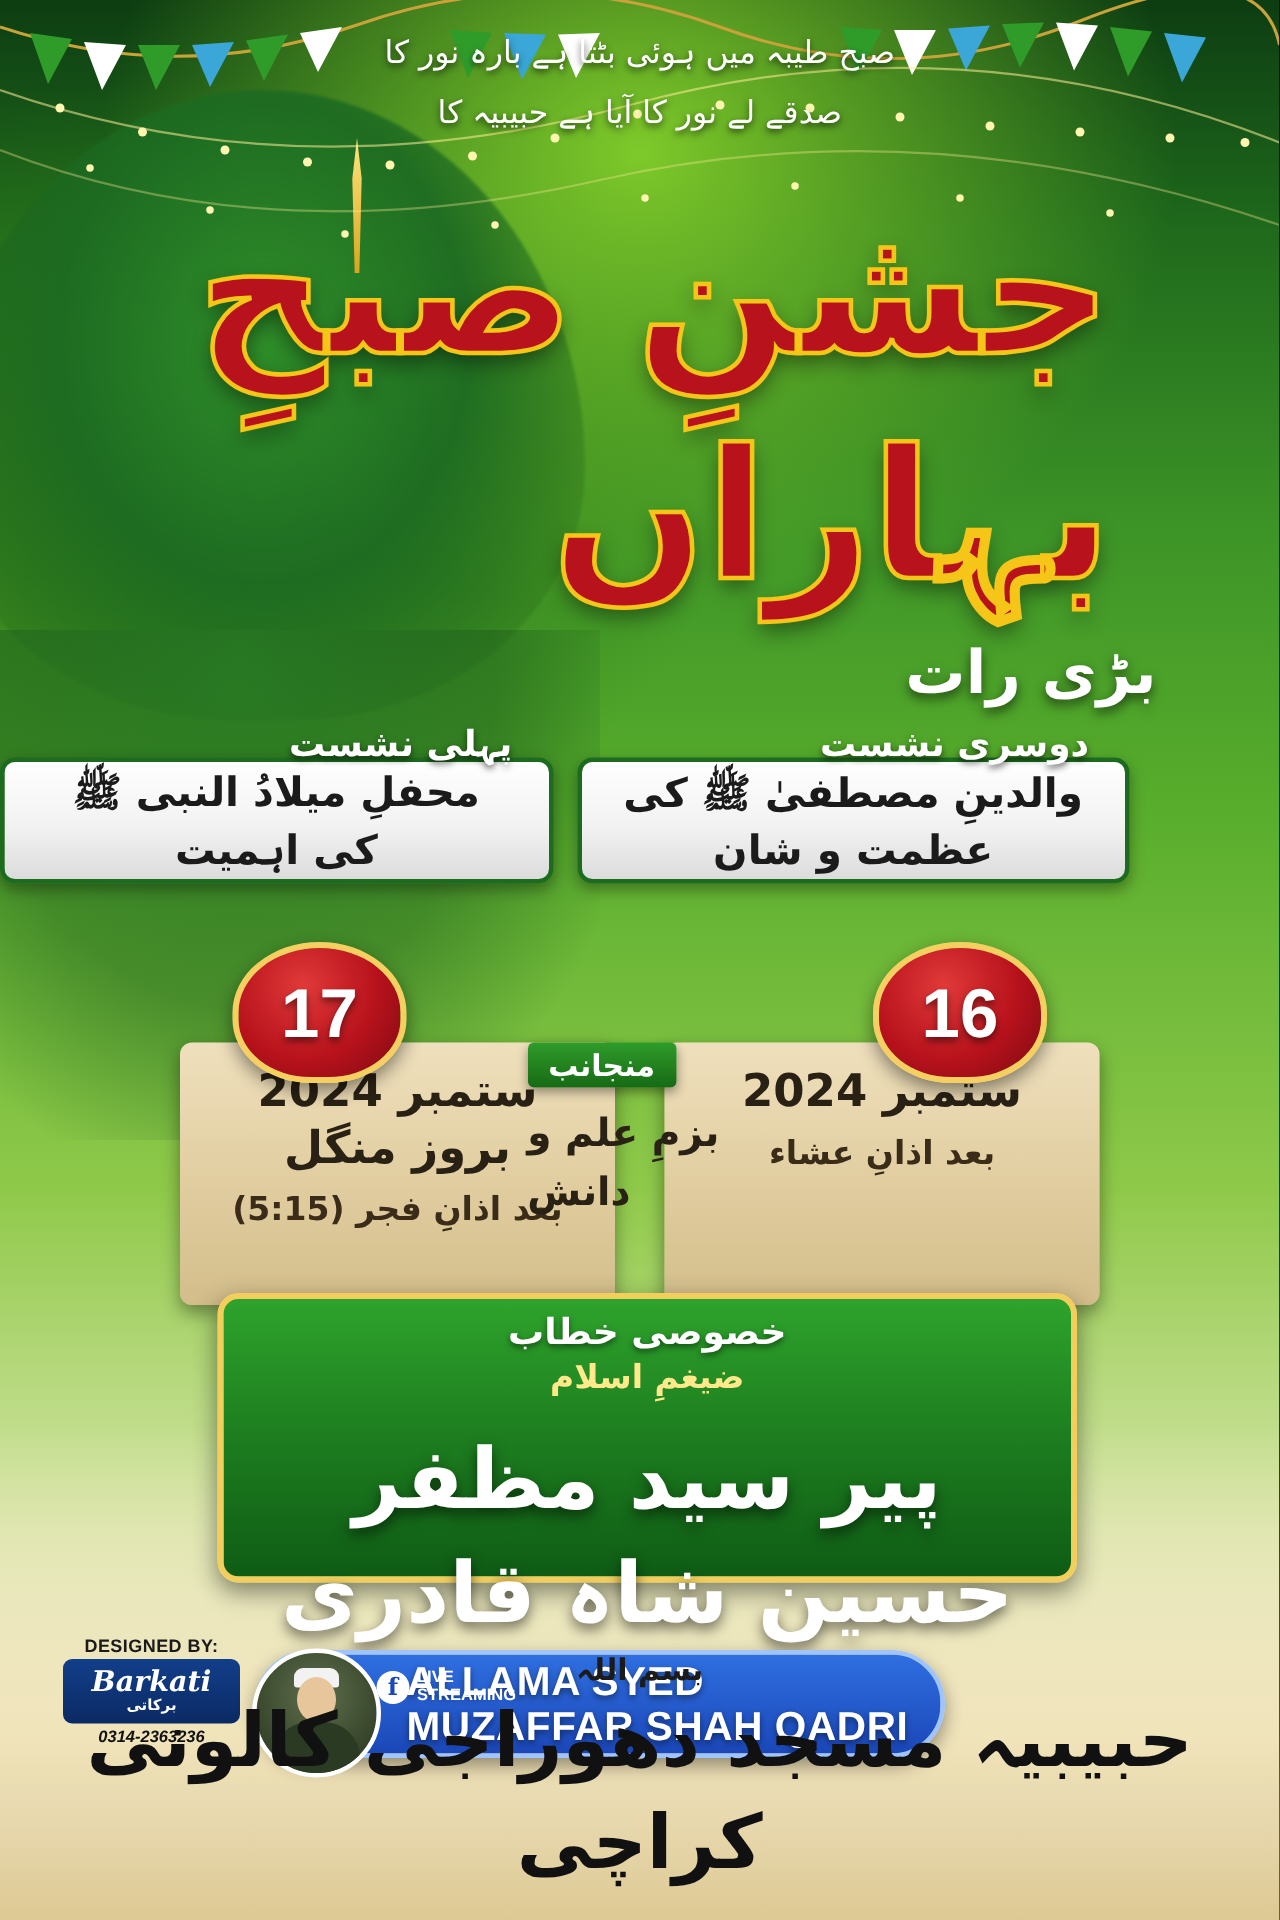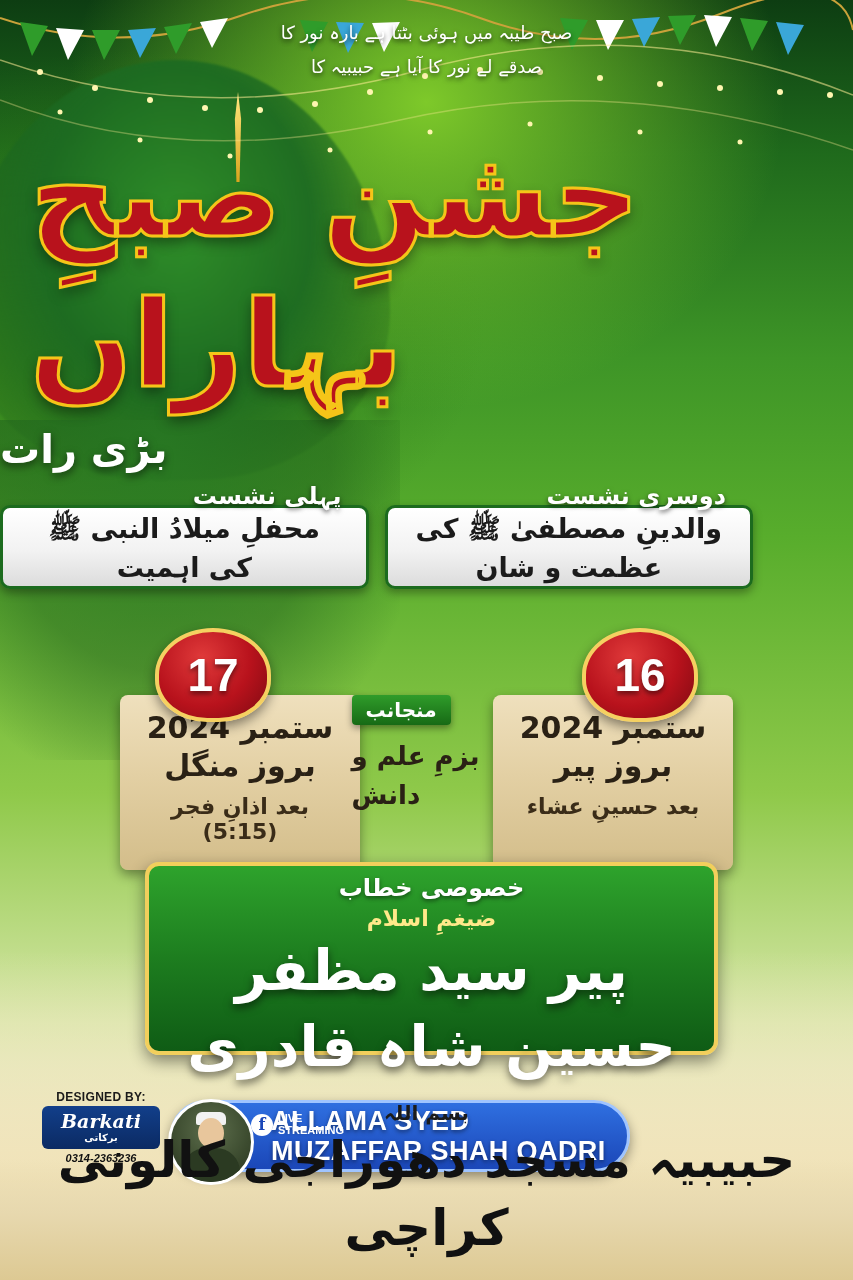--- a/index.html
+++ b/index.html
@@ -85,35 +85,35 @@
   }
 
   
   .couplet {
     position: absolute;
     top: 16px;
     left: 0;
     width: 853px;
     text-align: center;
     color: #ffffff;
-    font-size: 18px;
+    font-size: 21px;
     line-height: 1.9;
     direction: rtl;
     text-shadow: 0 2px 5px rgba(0,0,0,0.7);
     font-family: "DejaVu Sans", sans-serif;
   }
   .couplet div { letter-spacing: 0.5px; }
 
   
   .title-wrap {
     position: absolute;
     top: 120px;
     left: 0;
     width: 771px;
-    text-align: left;
+    text-align: right;
   }
   .title-main {
     direction: rtl;
     font-family: "DejaVu Sans", sans-serif;
     font-size: 120px;
     font-weight: bold;
     line-height: 1.25;
     color: #b8121c;
     -webkit-text-stroke: 3px #f5c518;
     text-shadow:
@@ -179,21 +179,21 @@
   
   .scrolls {
     position: absolute;
     top: 640px;
     left: 0;
     width: 853px;
     height: 230px;
   }
   .scroll {
     position: absolute;
-    width: 240px;
+    width: 290px;
     height: 175px;
     top: 55px;
     background: linear-gradient(180deg, #efe0bd 0%, #e3d0a4 45%, #d3bd8a 100%);
     border-radius: 8px;
     box-shadow: 0 5px 12px rgba(0,0,0,0.4);
   }
   .scroll::before, .scroll::after {
     content: "";
     position: absolute;
     left: -10px;
@@ -296,21 +296,21 @@
     text-shadow: 0 2px 4px rgba(0,0,0,0.5);
   }
   .speaker-title {
     margin-top: 4px;
     font-family: "DejaVu Sans", sans-serif;
     font-size: 22px;
     font-weight: bold;
     color: #ffe98a;
   }
   .speaker-name {
-    margin-top: 2px;
+    margin-top: 18px;
     font-family: "DejaVu Sans", sans-serif;
     font-size: 56px;
     font-weight: bold;
     color: #ffffff;
     line-height: 1.35;
     text-shadow: 0 4px 9px rgba(0,0,0,0.55);
   }
 
   
   .designed-box {
@@ -555,22 +555,21 @@
       <span class="session-label">دوسری نشست</span>
       <span class="session-text">والدینِ مصطفیٰ ﷺ کی عظمت و شان</span>
     </div>
   </div>
 
   <div class="scrolls">
 
     <div class="scroll scroll-right">
       <div class="scroll-inner">
         <div class="scroll-date">ستمبر 2024</div>
-        <div class="scroll-date">بروز پیر</div>
-        <div class="scroll-time">بعد حسینِ عشاء</div>
+        <div class="scroll-time">بعد اذانِ عشاء</div>
       </div>
     </div>
     <div class="badge badge-right">16</div>
 
     <div class="scroll scroll-left">
       <div class="scroll-inner">
         <div class="scroll-date">ستمبر 2024</div>
         <div class="scroll-date">بروز منگل</div>
         <div class="scroll-time">بعد اذانِ فجر (5:15)</div>
       </div>

